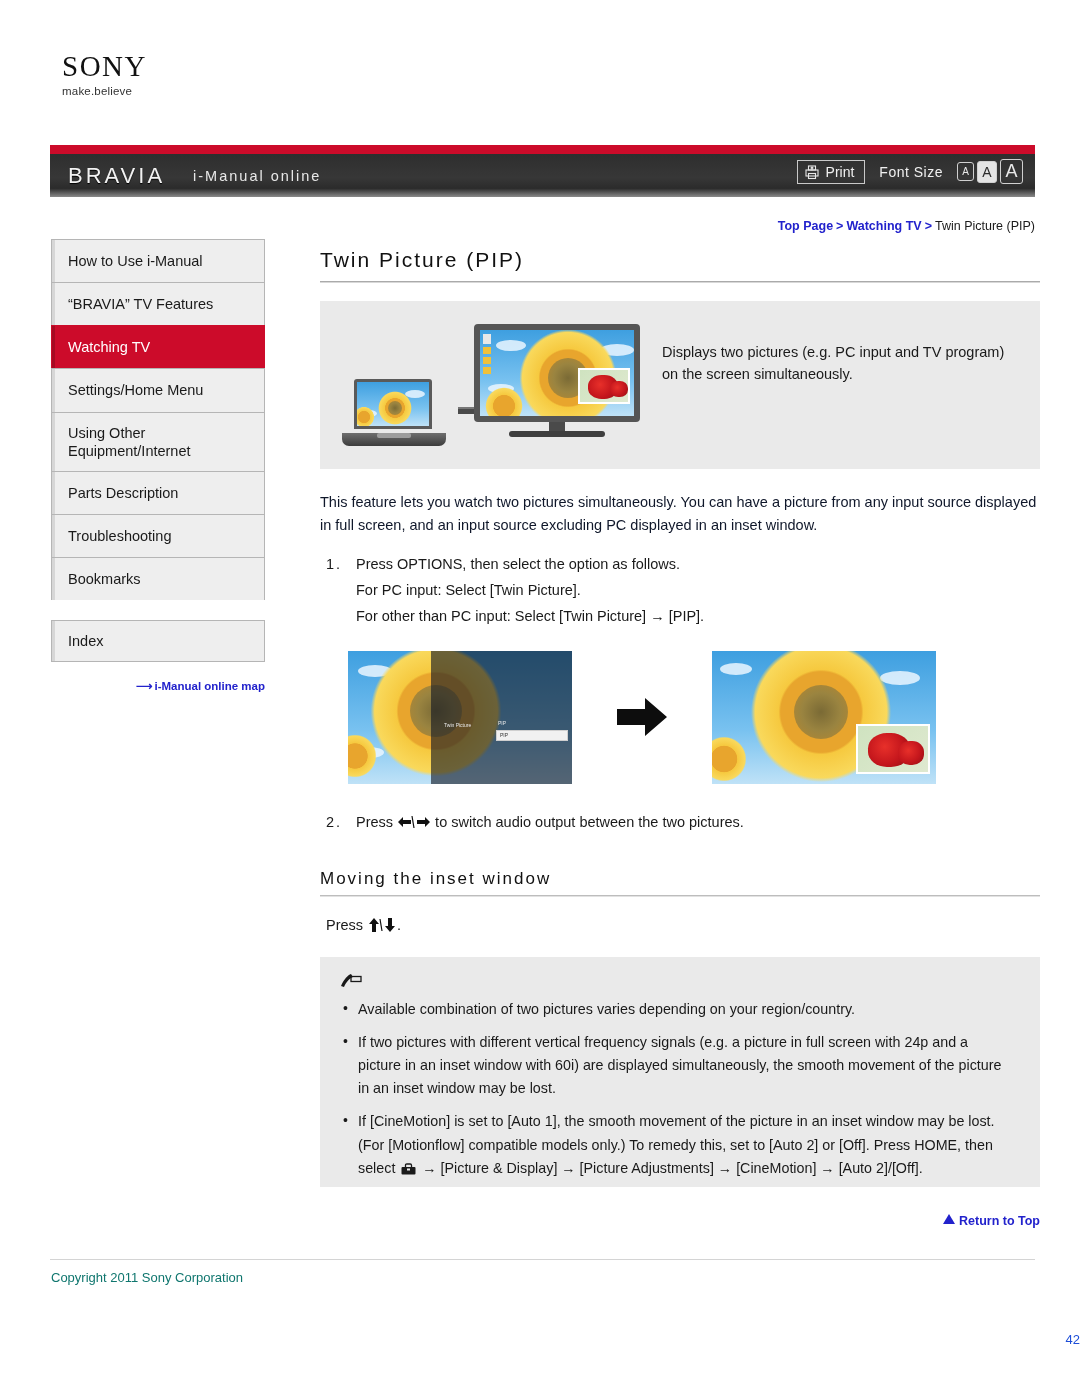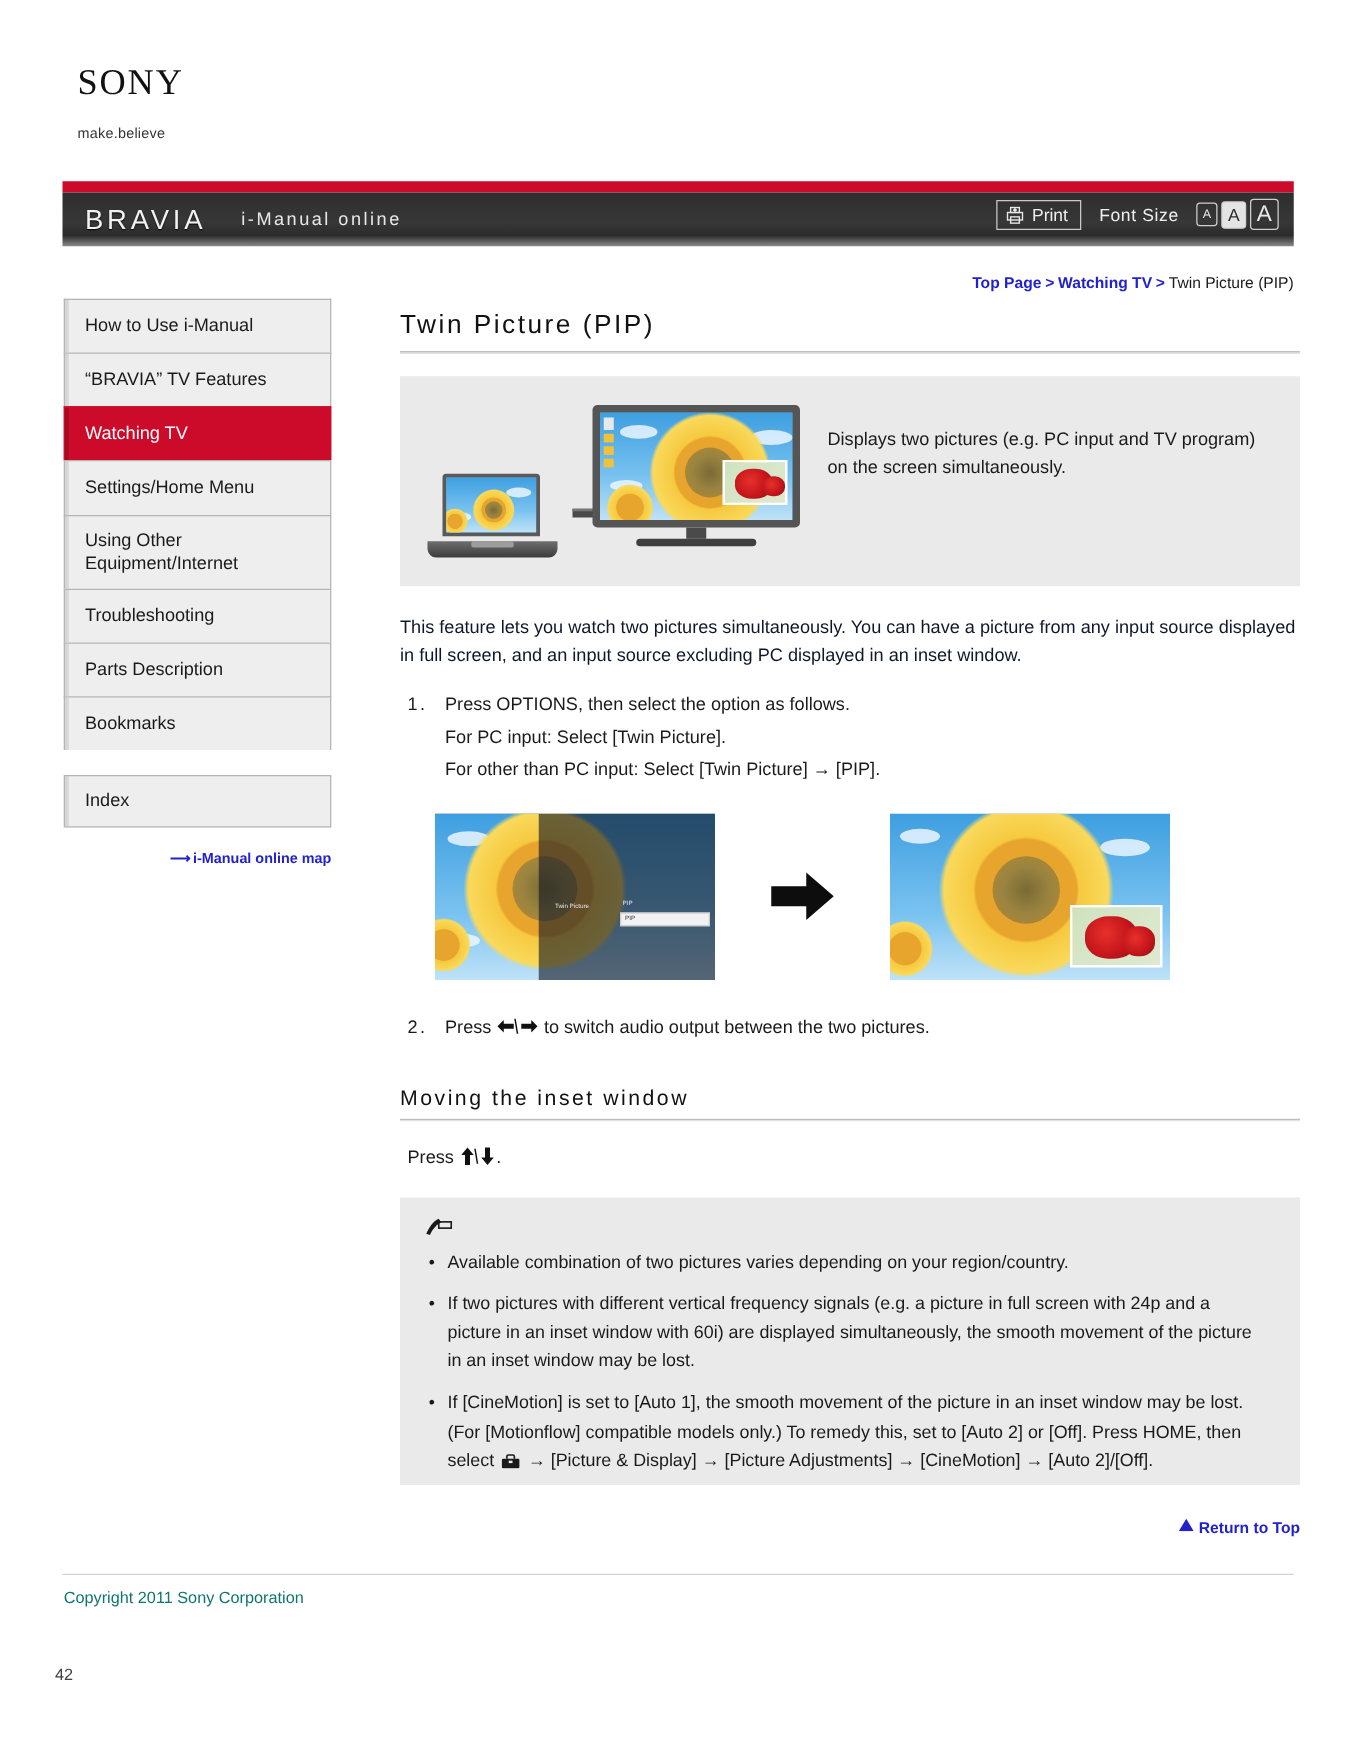--- a/index.html
+++ b/index.html
@@ -26,21 +26,21 @@
     font-weight: normal;
     letter-spacing: 1.5px;
     color: #111;
     line-height: 1;
   }
   .sony-tag {
     font-family: "Liberation Sans", sans-serif;
     font-size: 11.5px;
     color: #333;
     letter-spacing: 0.2px;
-    margin-top: 20px;
+    margin-top: 4px;
   }
 
   
   .header-bar {
     position: absolute;
     left: 50px;
     top: 145px;
     width: 985px;
     height: 52px;
   }
@@ -375,23 +375,23 @@
   }
   .copyright {
     position: absolute;
     left: 51px; top: 1270px;
     font-size: 13px;
     color: #0f766e;
   }
   .page-num {
     position: absolute;
     left: 0; right: 0; top: 1332px;
-    text-align: left;
+    text-align: right;
     font-size: 13px;
-    color: #404040;
+    color: #1d4ed8;
     padding-left: 44px;
   }
 </style>
 </head>
 <body>
 
 <div class="sony-logo-wrap">
   <div class="sony-word">SONY</div>
   <div class="sony-tag">make.believe</div>
 </div>
@@ -427,22 +427,22 @@
 <div class="breadcrumb">
   <a>Top Page</a><span class="sep">&gt;</span><a>Watching TV</a><span class="sep">&gt;</span><span class="cur">Twin Picture (PIP)</span>
 </div>
 
 <div class="sidebar">
   <div class="nav-item">How to Use i-Manual</div>
   <div class="nav-item">“BRAVIA” TV Features</div>
   <div class="nav-item active">Watching TV</div>
   <div class="nav-item">Settings/Home Menu</div>
   <div class="nav-item two-line">Using Other Equipment/Internet</div>
+  <div class="nav-item">Parts Description</div>
   <div class="nav-item">Troubleshooting</div>
-  <div class="nav-item">Parts Description</div>
   <div class="nav-item">Bookmarks</div>
   <div class="nav-gap"></div>
   <div class="nav-index">Index</div>
   <div class="map-link">
     <span class="map-arrow">⟶</span><span>i-Manual online map</span>
   </div>
 </div>
 
 <div class="content">
 

